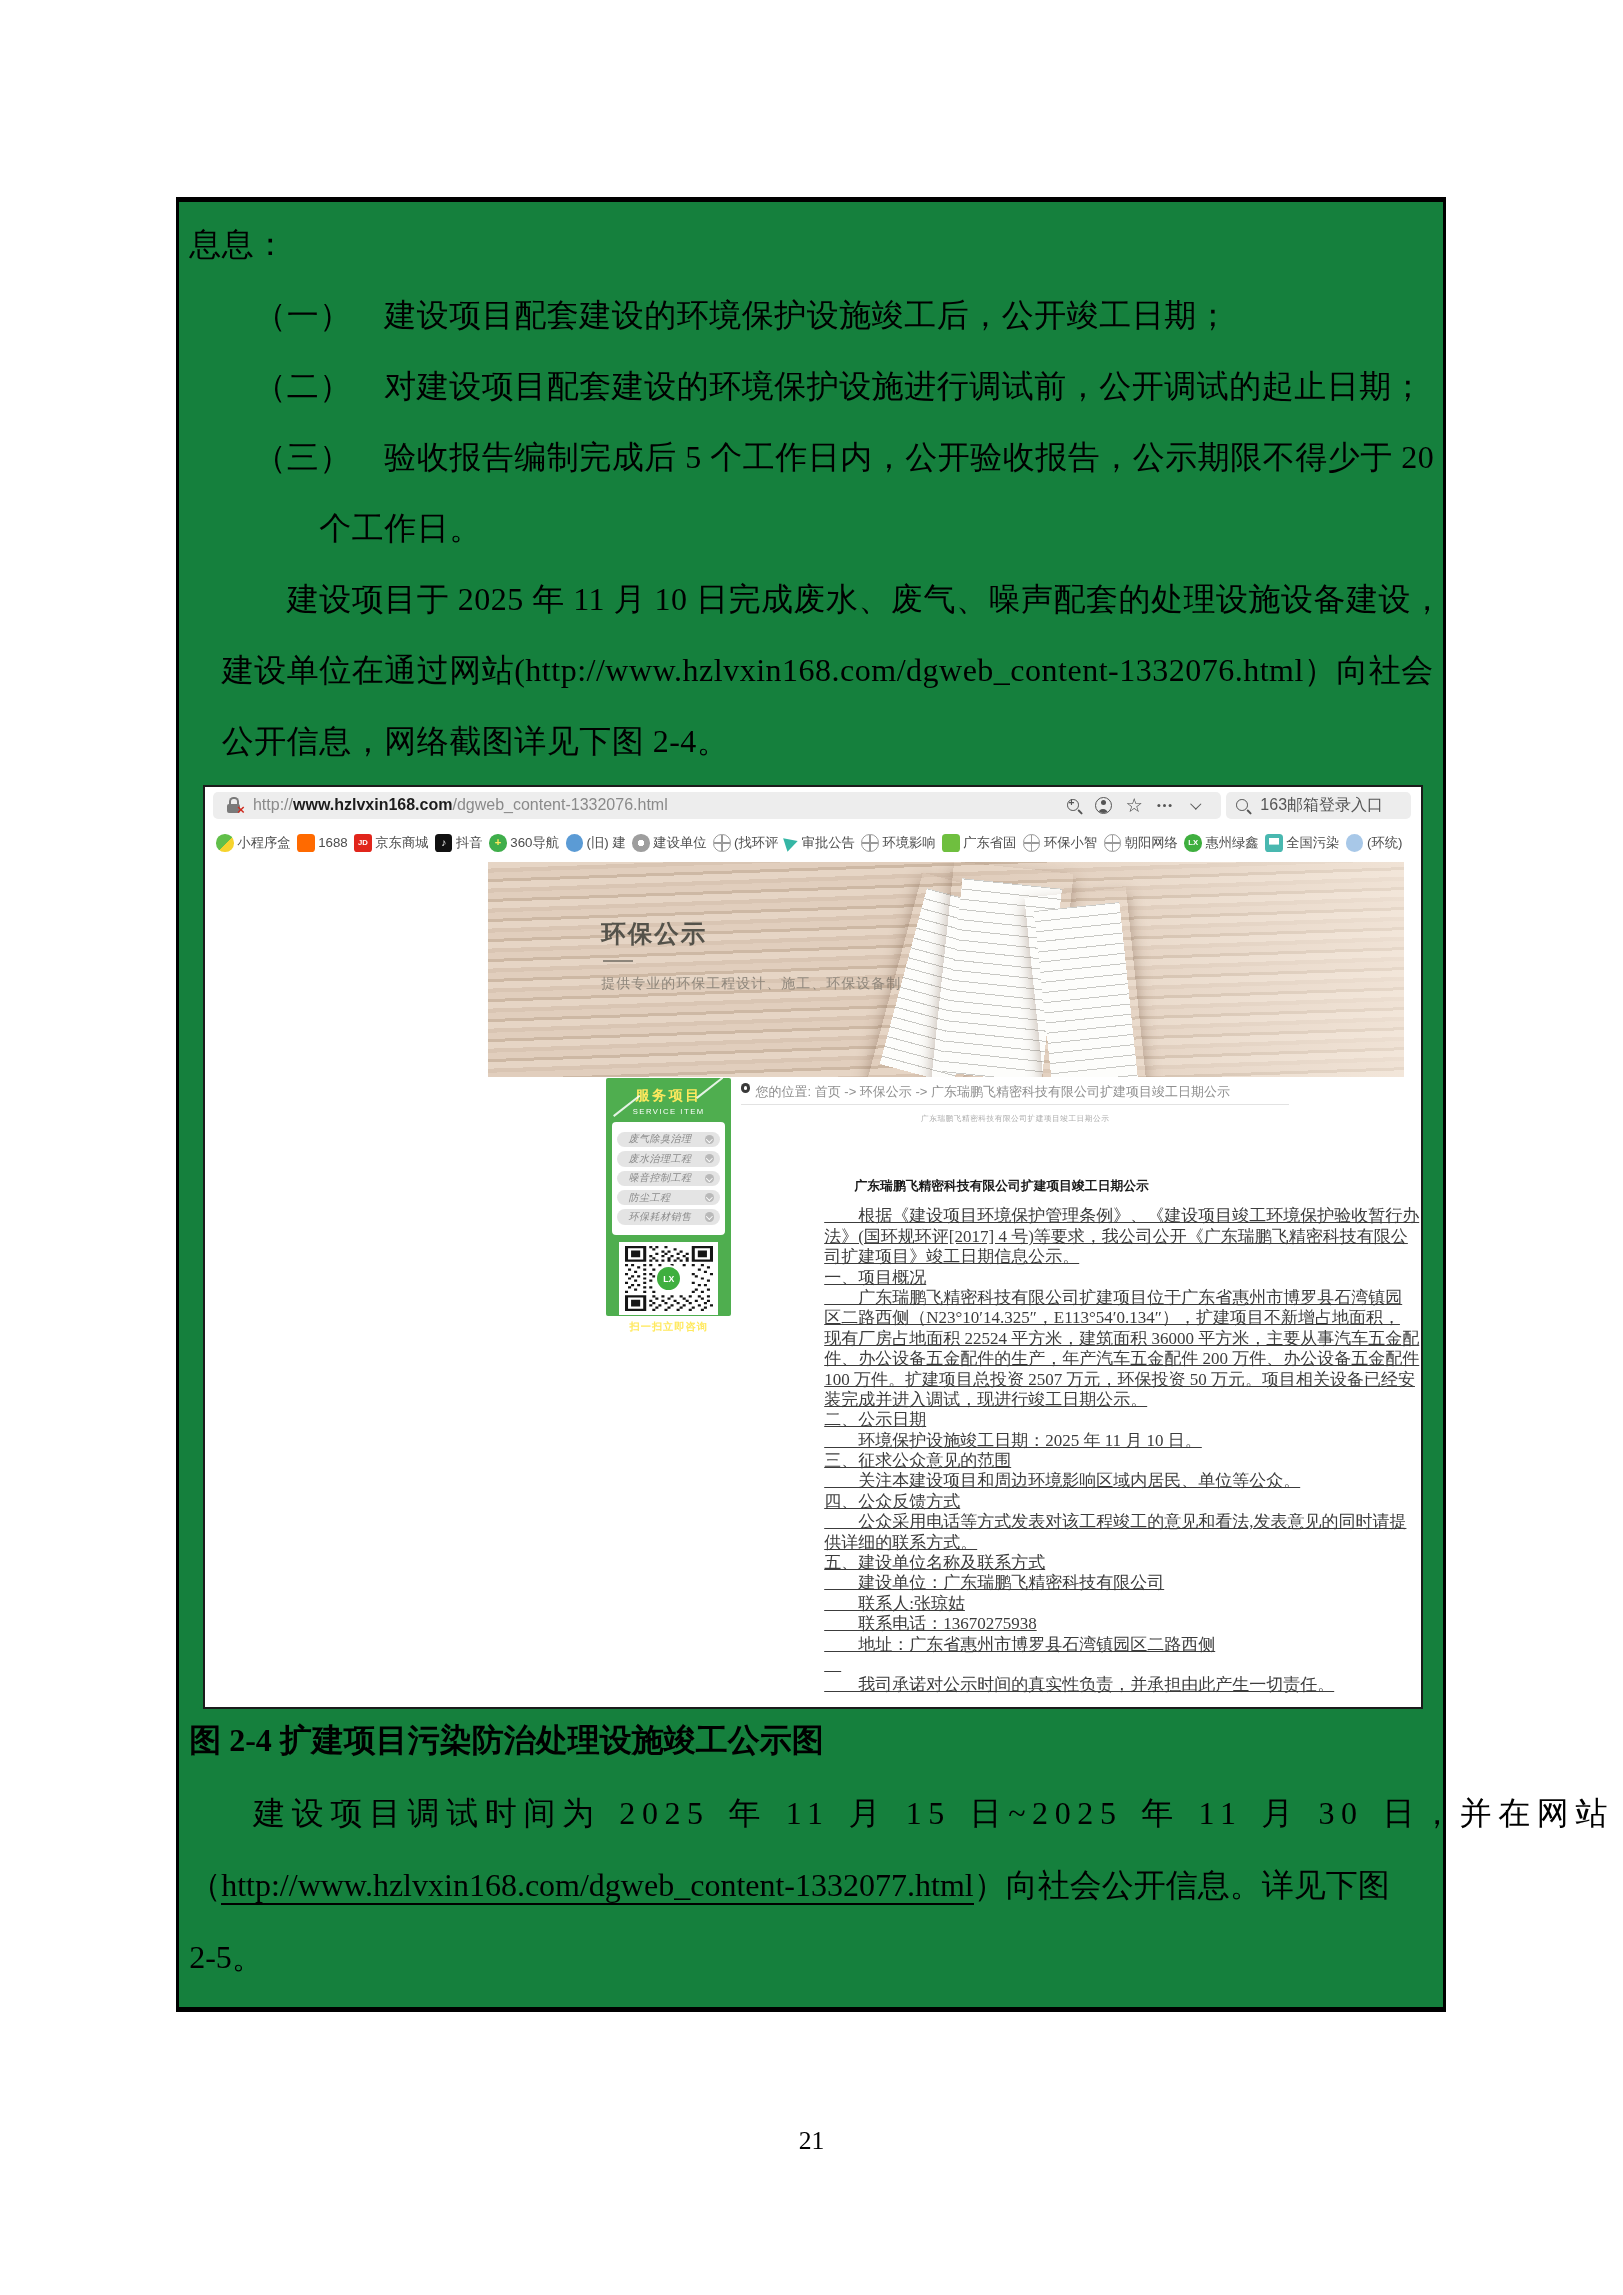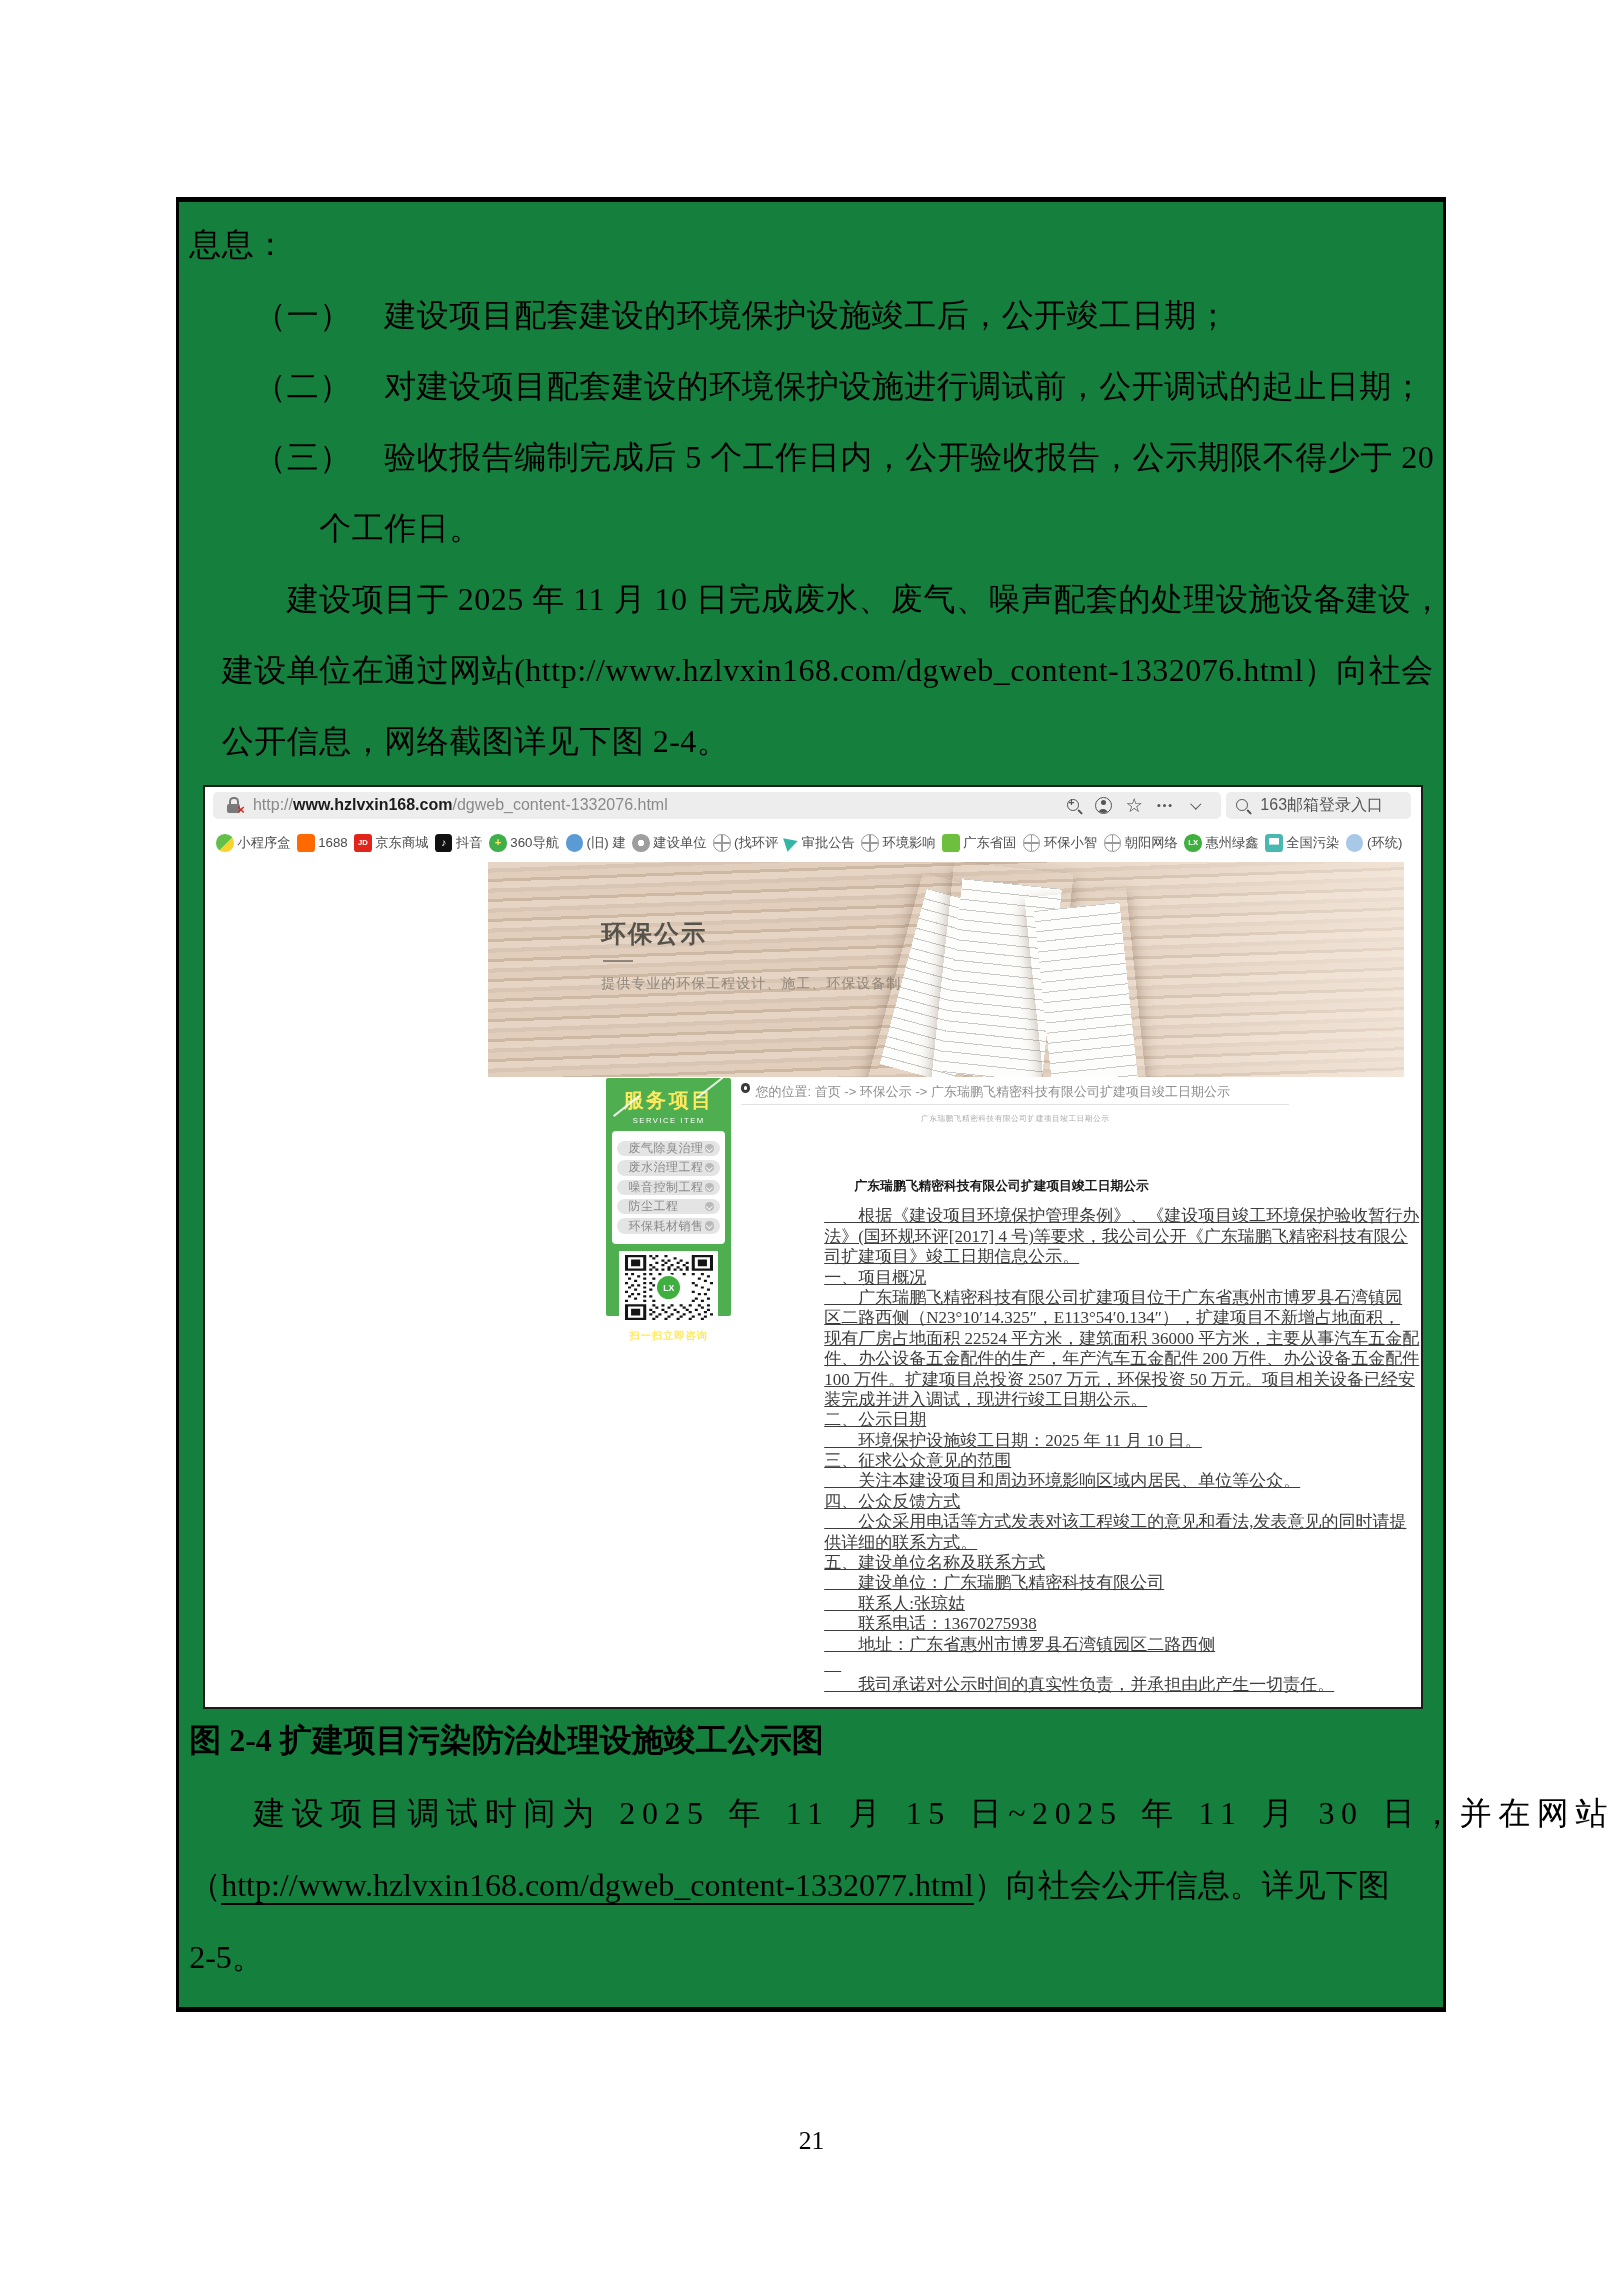--- a/index.html
+++ b/index.html
@@ -98,26 +98,26 @@
          box-shadow:0 7.2px 15.3px rgba(96,66,44,.38);}
   .p1{left:405px;top:17.4px;width:76px;height:182px;padding:15.3px 9.2px;transform:rotate(15deg);}
   .p2{left:453px;top:4.1px;width:100px;height:195px;padding:17.4px 11.2px;transform:rotate(6deg);}
   .p3{left:546px;top:29px;width:86px;height:180px;padding:15.3px 9.2px;transform:rotate(-6deg);}
 
   
   .sb{position:absolute;left:401px;top:291px;width:125px;height:238px;background:#4fae4f;border-radius:2px;}
   .sb::before,.sb::after{content:"";position:absolute;width:33px;height:1.5px;background:rgba(255,255,255,.85);}
   .sb::before{left:4.1px;top:26.6px;transform:rotate(-38deg);}
   .sb::after{right:5.1px;top:8.2px;transform:rotate(-38deg);}
-  .sb-title{margin-top:8.2px;text-align:center;font-size:20px;font-weight:bold;color:#ffe95e;letter-spacing:2.6px;}
+  .sb-title{margin-top:8.2px;text-align:center;font-size:14px;font-weight:bold;color:#ffe95e;letter-spacing:2.6px;}
   .sb-sub{text-align:center;font-size:7.7px;color:#ffffff;letter-spacing:1.5px;margin-top:2px;}
   .sb-box{background:#fff;border-radius:4.1px;margin:6.1px 6.1px 0;padding:6.1px 5.1px;}
   .sb-pill{background:#e4e4e4;border-radius:8.7px;height:15.3px;margin:4.1px 0;display:flex;align-items:center;
            padding:0 6.1px 0 11.2px;}
-  .sb-lab{font-size:12px;color:#8a8a8a;letter-spacing:0.5px;}
+  .sb-lab{font-size:10px;color:#8a8a8a;letter-spacing:0.5px;font-style:italic;}
   .sb-ch{margin-left:auto;width:9.2px;height:9.2px;border-radius:50%;background:#b9b9b9;position:relative;flex:none;}
   .sb-ch::before{content:"";position:absolute;left:2.6px;top:2px;width:3.6px;height:3.6px;
                  border-right:1px solid #fff;border-bottom:1px solid #fff;transform:rotate(45deg);}
   .sb-qr{background:#fff;margin:7.2px 13.3px 0;height:73px;position:relative;
          display:flex;align-items:center;justify-content:center;}
   .qrbadge{position:absolute;width:23.5px;height:23.5px;border-radius:50%;background:#3faf3f;border:2px solid #fff;
            display:flex;align-items:center;justify-content:center;color:#fff;font:bold 8.7px "Liberation Sans",sans-serif;}
   .sb-scan{text-align:center;color:#ffe95e;font-size:10.2px;font-weight:bold;margin-top:4.6px;letter-spacing:1px;}
 
   

